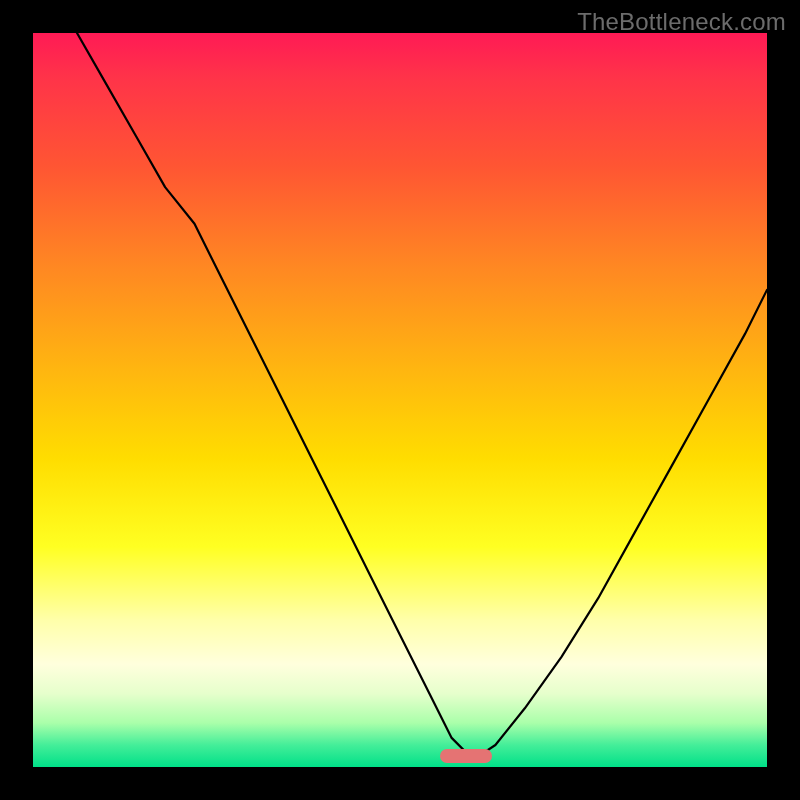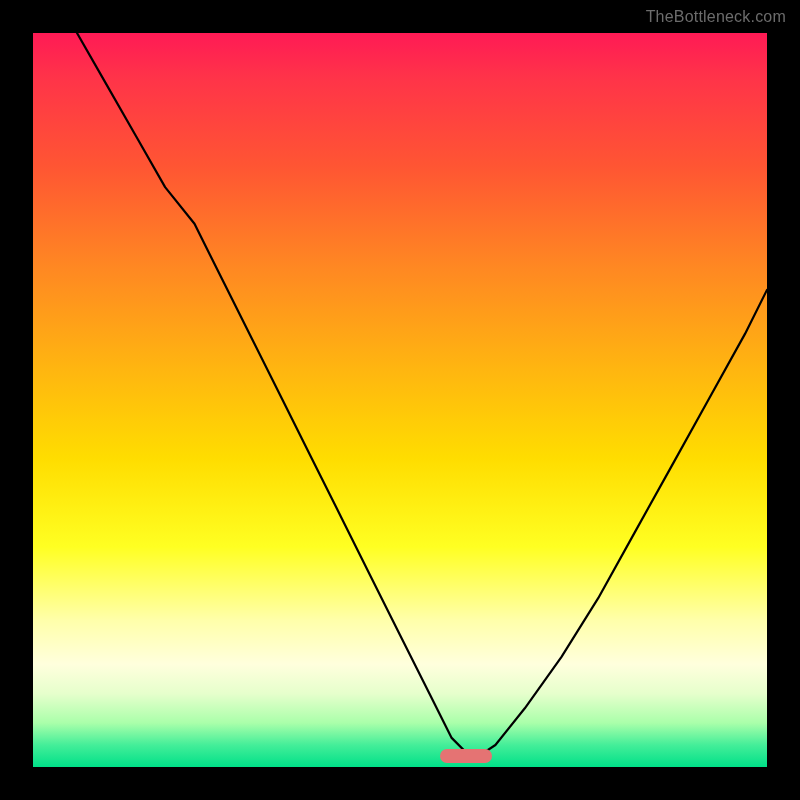--- a/index.html
+++ b/index.html
@@ -30,21 +30,21 @@
       #aaffaa 94%,
       #44ee99 97%,
       #00e088 100%
     );
   }
   .watermark {
     position: absolute;
     top: 8px;
     right: 14px;
     font-family: Arial, Helvetica, sans-serif;
-    font-size: 16px;
+    font-size: 24px;
     color: #6c6c6c;
     font-weight: 400;
     letter-spacing: 0.2px;
   }
   svg.curve {
     position: absolute;
     left: 0; top: 0;
     width: 734px; height: 734px;
     display: block;
   }

